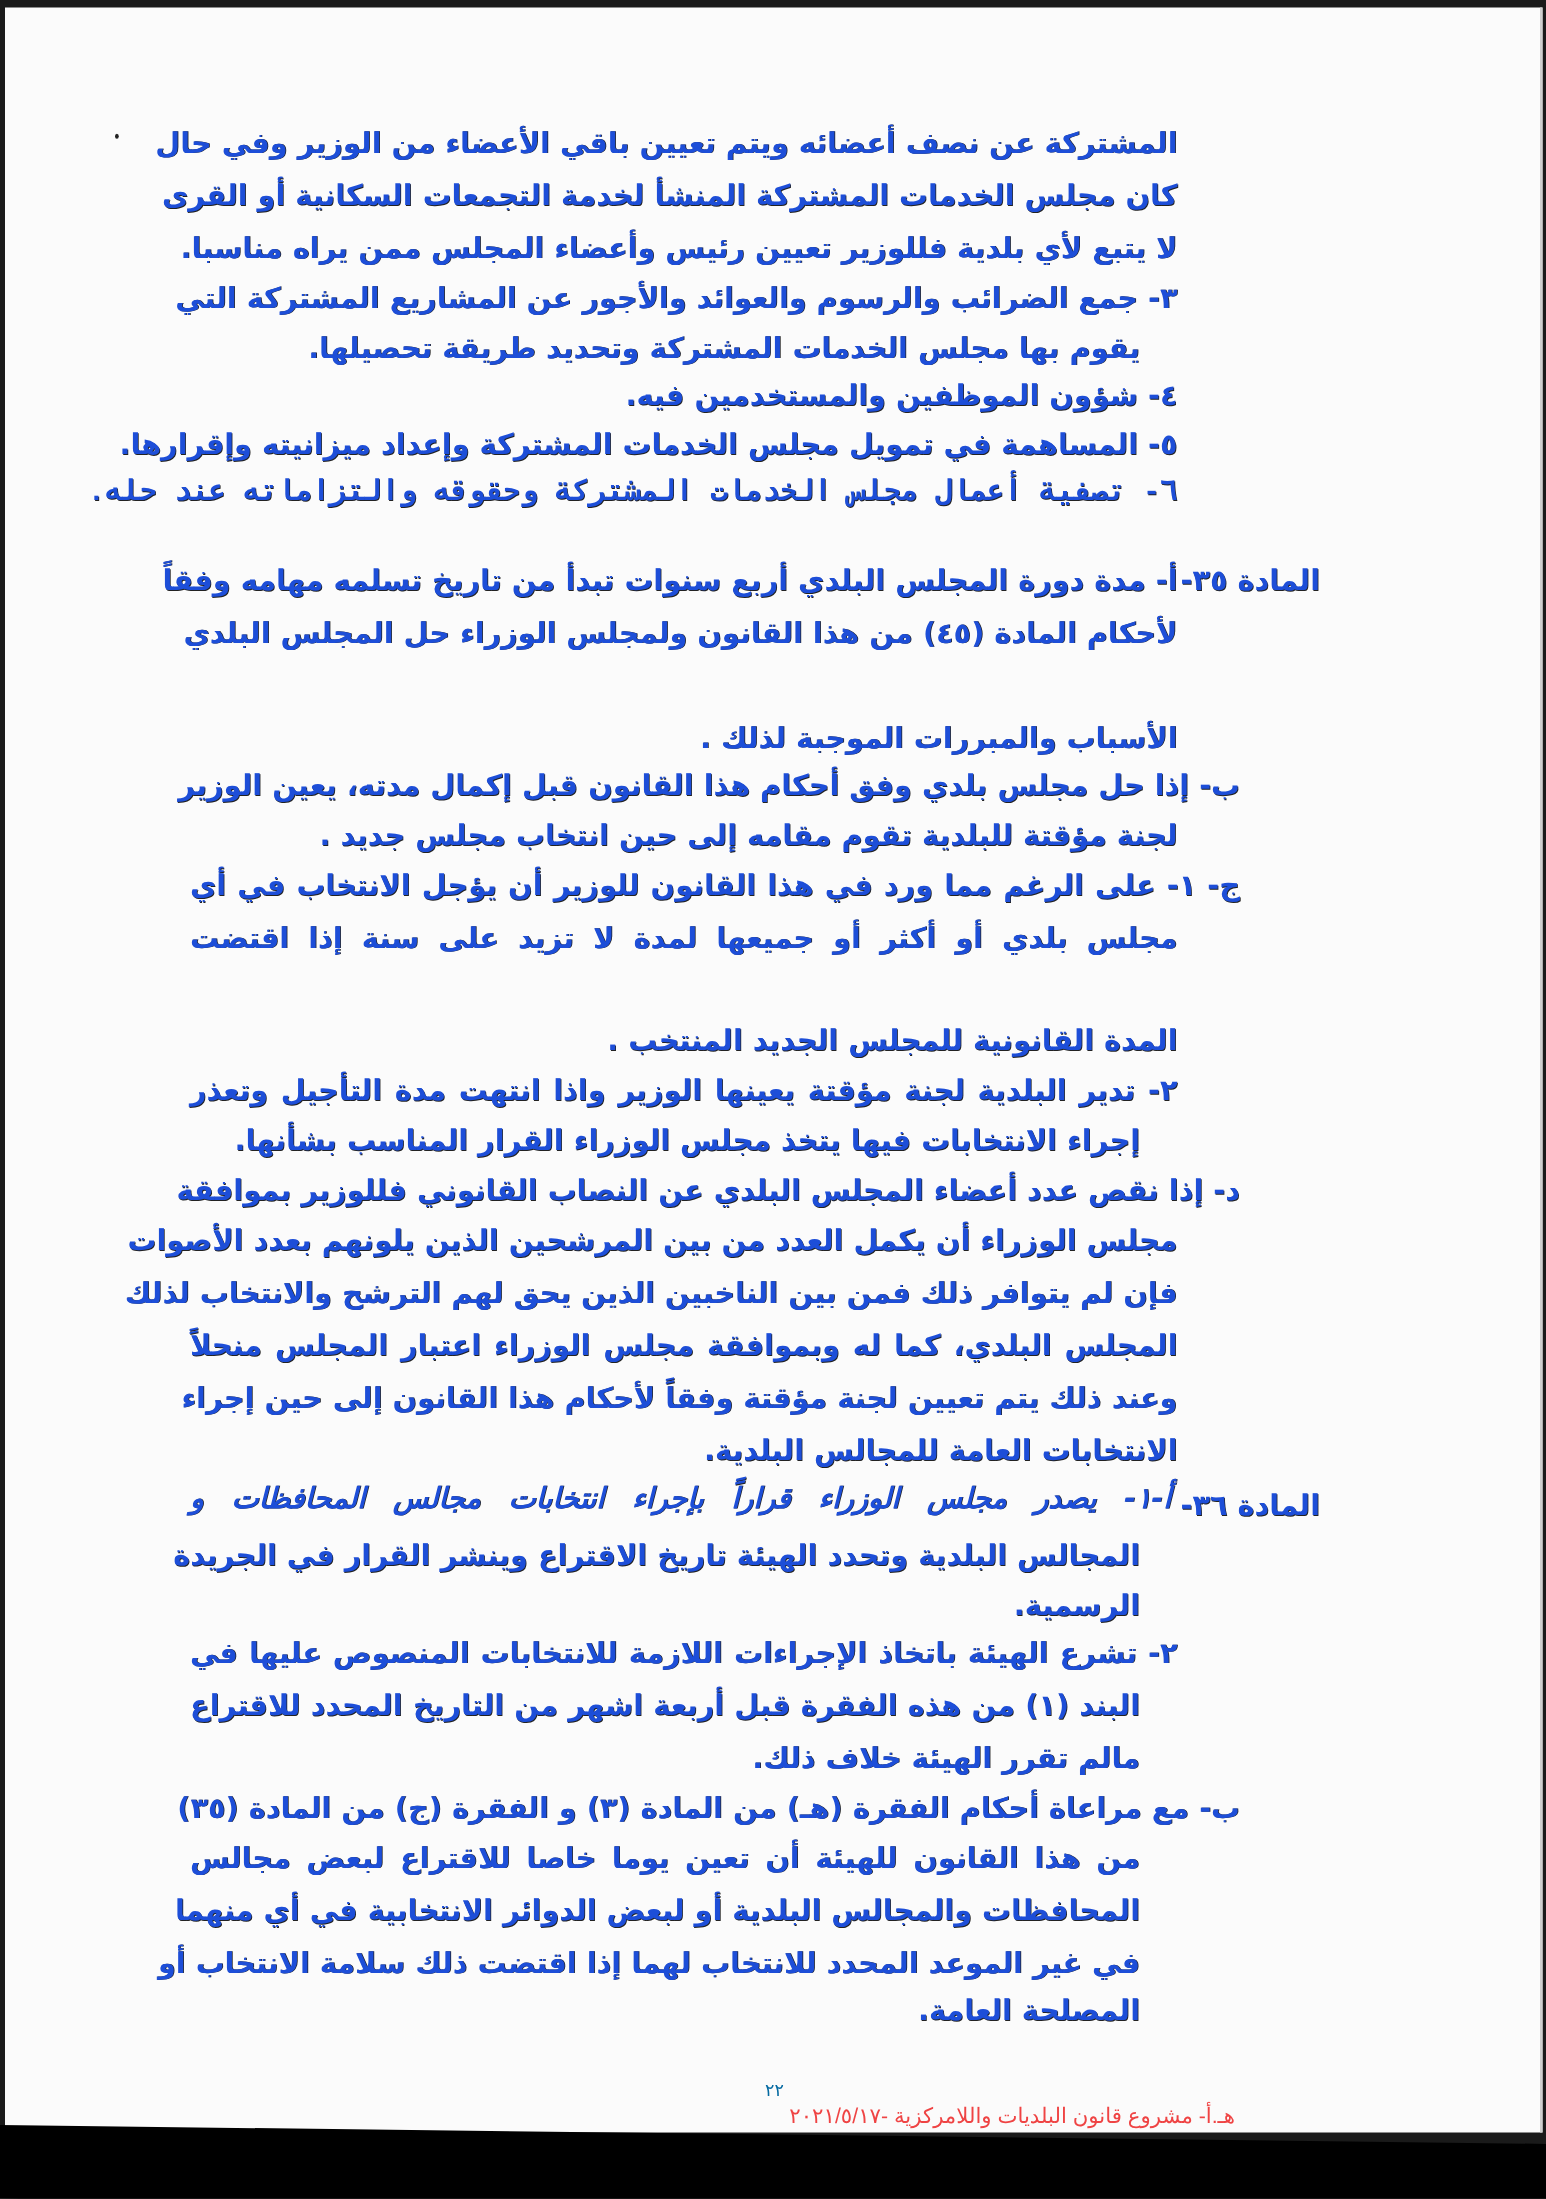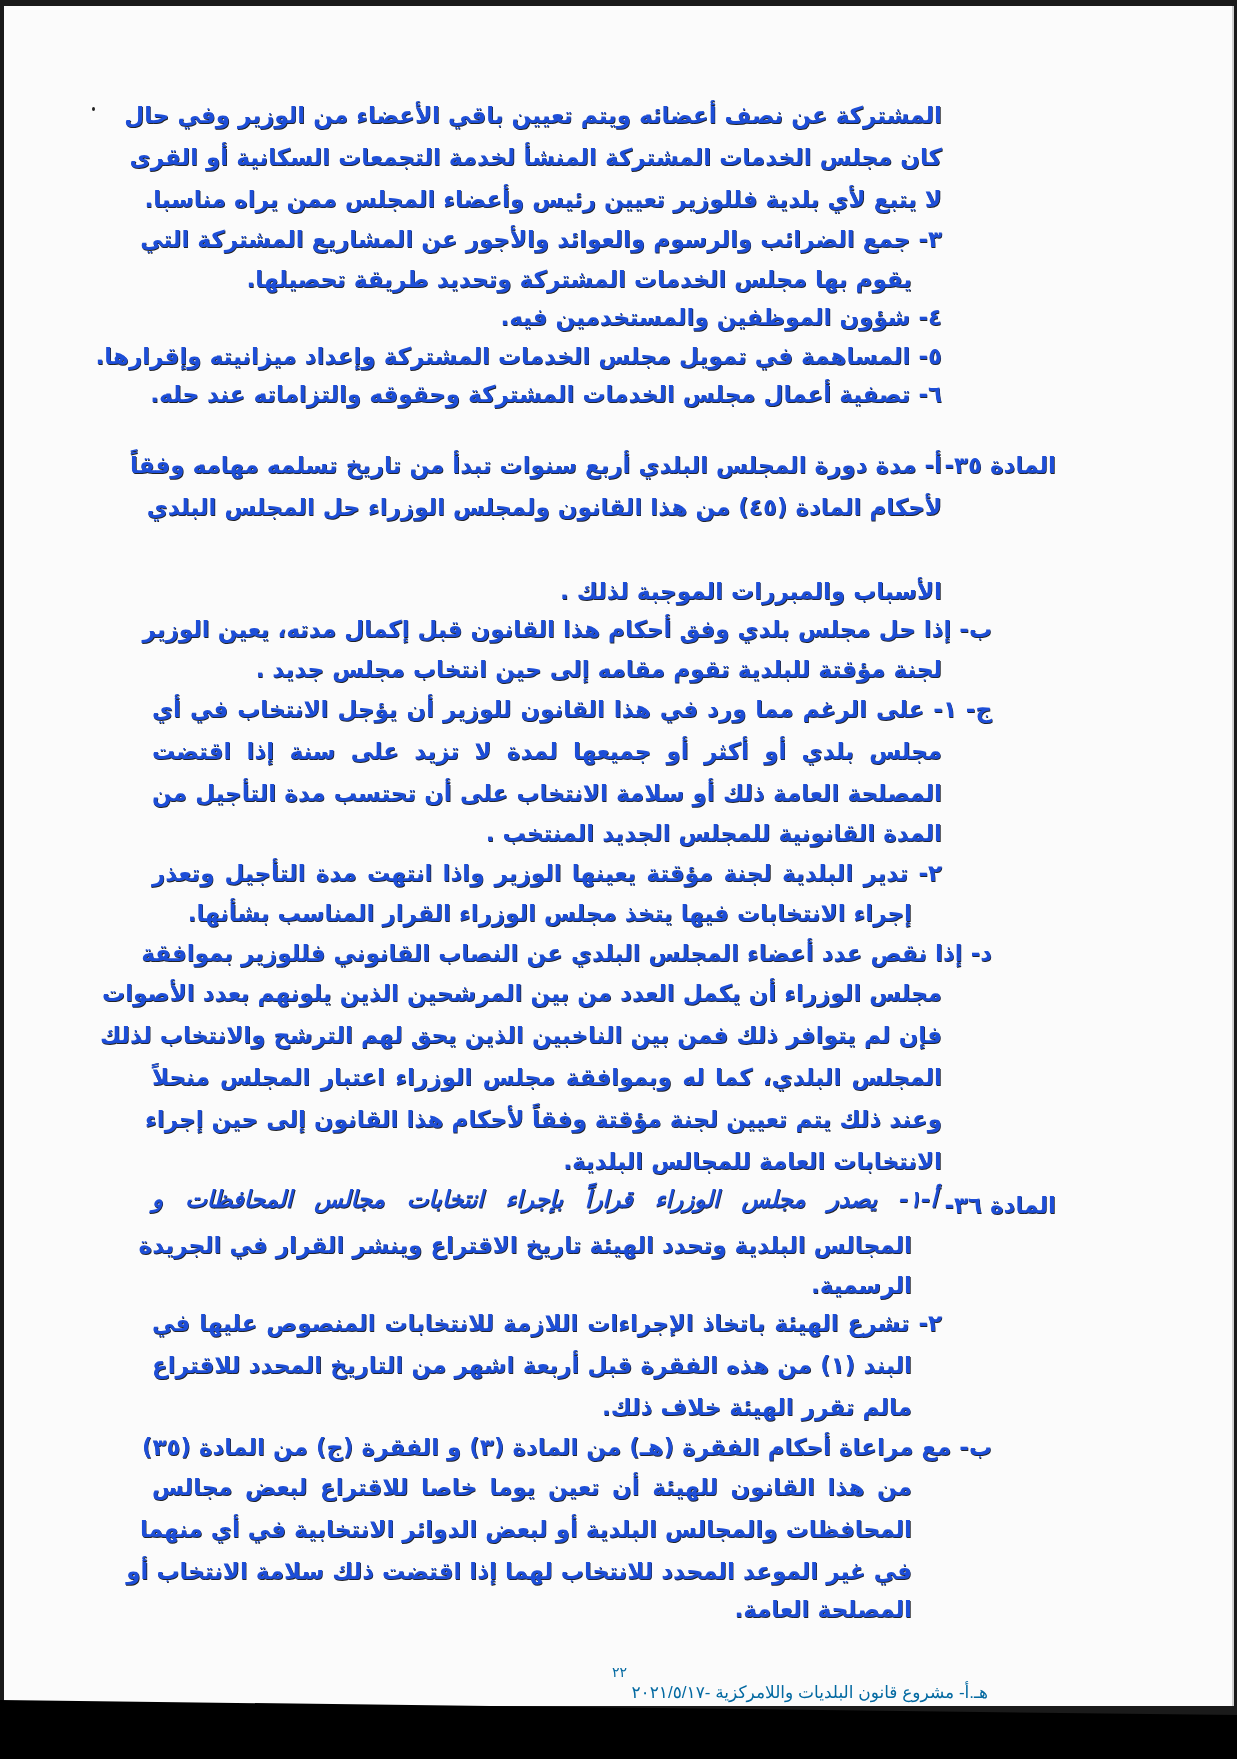--- a/index.html
+++ b/index.html
@@ -57,52 +57,51 @@
       position: absolute;
       font-family: Liberation Serif, serif;
       font-size: 14px;
       color: #0369a1;
       direction: rtl;
     }
     .footer {
       position: absolute;
       font-family: "Liberation Sans", sans-serif;
       font-size: 17px;
-      color: #0369a1;
+      color: #ef4444;
       direction: rtl;
       white-space: nowrap;
     }
   </style>
 </head>
 <body>
 
 <div id="page">
   <span class="marker" style="left:88px; top:101px;"></span>
 
   <div class="line jus" style="right:290px; width:790px; top:92px;">المشتركة عن نصف أعضائه ويتم تعيين باقي الأعضاء من الوزير وفي حال</div>
   <div class="line jus" style="right:290px; width:790px; top:134px;">كان مجلس الخدمات المشتركة المنشأ  لخدمة التجمعات السكانية أو القرى</div>
   <div class="line" style="right:290px; top:176px;">لا يتبع لأي بلدية فللوزير تعيين رئيس وأعضاء المجلس ممن يراه مناسبا.</div>
 
   <div class="line jus" style="right:290px; width:790px; top:216px;">٣- جمع الضرائب والرسوم والعوائد والأجور عن المشاريع المشتركة التي</div>
   <div class="line" style="right:320px; top:256px;">يقوم بها مجلس الخدمات المشتركة وتحديد طريقة تحصيلها.</div>
   <div class="line" style="right:290px; top:294px;">٤- شؤون الموظفين والمستخدمين فيه.</div>
   <div class="line" style="right:290px; top:333px;">٥- المساهمة في تمويل مجلس الخدمات المشتركة وإعداد ميزانيته وإقرارها.</div>
-  <div class="line" style="right:290px; top:371px;">٦- تصفية أعمال مجلس الخدمات المشتركة وحقوقه والتزاماته عند حله.</div>
+  <div class="line" style="right:290px; top:371px;font-family:Liberation Mono, monospace;">٦- تصفية أعمال مجلس الخدمات المشتركة وحقوقه والتزاماته عند حله.</div>
 
   <div class="line" style="right:176px; top:442px;">المادة ٣٥-</div>
   <div class="line jus" style="right:290px; width:790px; top:442px;">أ- مدة دورة المجلس البلدي أربع سنوات تبدأ من تاريخ تسلمه مهامه وفقاً</div>
   <div class="line jus" style="right:290px; width:720px; top:484px;">لأحكام المادة (٤٥) من هذا القانون ولمجلس الوزراء حل المجلس البلدي</div>
   <div class="line jus" style="right:240px; width:840px; top:606px;">ب- إذا حل مجلس بلدي  وفق أحكام هذا القانون قبل إكمال مدته، يعين الوزير</div>
 
   <div class="line" style="right:290px; top:568px;">الأسباب والمبررات الموجبة لذلك .</div>
   <div class="line" style="right:290px; top:646px;">لجنة مؤقتة للبلدية تقوم مقامه إلى حين انتخاب مجلس جديد .</div>
 
   <div class="line jus" style="right:240px; width:840px; top:686px;">ج- ١- على الرغم مما ورد في هذا القانون  للوزير أن يؤجل الانتخاب في أي</div>
   <div class="line jus" style="right:290px; width:790px; top:728px;">مجلس  بلدي أو أكثر أو جميعها لمدة لا تزيد على سنة إذا اقتضت</div>
-  <div class="line jus" style="right:290px; width:790px; top:770px;">المصلحة العامة ذلك أو سلامة الانتخاب على أن تحتسب مدة التأجيل من</div>
   <div class="line" style="right:290px; top:810px;">المدة القانونية للمجلس الجديد المنتخب .</div>
 
   <div class="line jus" style="right:290px; width:790px; top:850px;">٢- تدير البلدية لجنة مؤقتة يعينها الوزير واذا انتهت مدة التأجيل وتعذر</div>
   <div class="line" style="right:320px; top:890px;">إجراء الانتخابات فيها يتخذ مجلس الوزراء القرار المناسب بشأنها.</div>
 
   <div class="line jus" style="right:240px; width:840px; top:930px;">د- إذا نقص عدد أعضاء المجلس البلدي عن النصاب القانوني فللوزير بموافقة</div>
   <div class="line jus" style="right:290px; width:790px; top:970px;">مجلس الوزراء أن يكمل العدد من بين المرشحين الذين يلونهم بعدد الأصوات</div>
   <div class="line jus" style="right:290px; width:790px; top:1012px;">فإن لم يتوافر ذلك فمن بين الناخبين الذين يحق لهم الترشح والانتخاب لذلك</div>
   <div class="line jus" style="right:290px; width:790px; top:1054px;">المجلس البلدي،  كما له وبموافقة مجلس الوزراء اعتبار المجلس منحلاً</div>
   <div class="line jus" style="right:290px; width:790px; top:1096px;">وعند ذلك يتم تعيين لجنة مؤقتة وفقاً لأحكام هذا القانون إلى حين إجراء</div>

